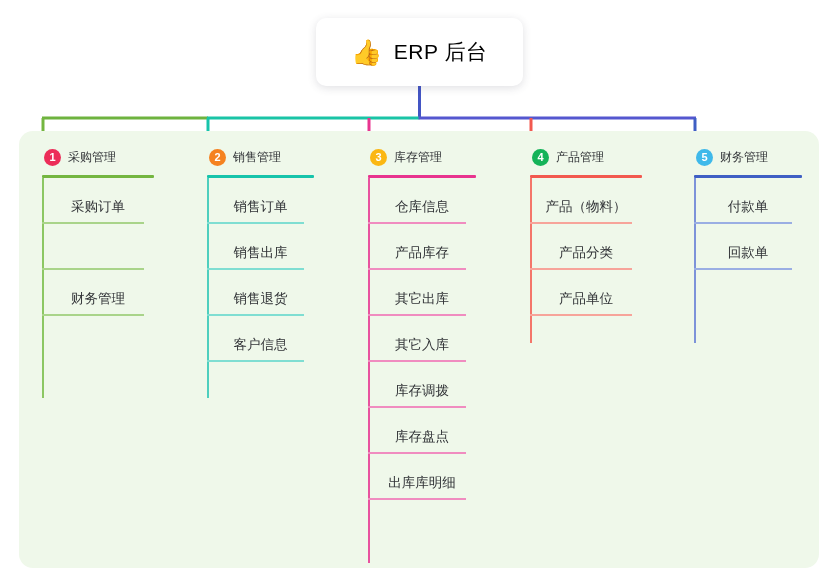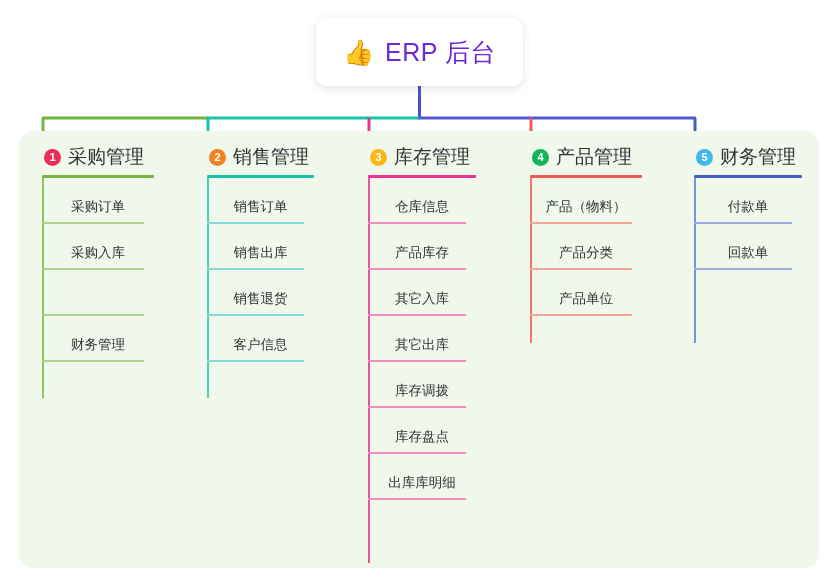--- a/index.html
+++ b/index.html
@@ -37,22 +37,22 @@
   #root-inner {
     display: flex;
     align-items: center;
     gap: 11px;
   }
   #root-emoji {
     font-size: 25px;
     line-height: 1;
   }
   #root-title {
-    font-size: 25px;
-    color: #6d28d9;
+    font-size: 21px;
+    color: #000000;
     letter-spacing: 0.5px;
     white-space: nowrap;
   }
 
   
   #panel {
     position: absolute;
     left: 19px;
     top: 131px;
     width: 800px;
@@ -88,21 +88,21 @@
     height: 17px;
     border-radius: 50%;
     color: #ffffff;
     font-size: 11px;
     line-height: 17px;
     text-align: center;
     font-weight: bold;
     flex: 0 0 auto;
   }
   .col-title {
-    font-size: 19px;
+    font-size: 12px;
     color: #303236;
     white-space: nowrap;
     text-align: center;
   }
   .head-rule {
     height: 3px;
     margin-top: 6px;
     border-radius: 1px;
   }
 
@@ -171,24 +171,20 @@
           <span class="col-title">采购管理</span>
         </div>
         <div class="head-rule" style="background: rgb(116, 182, 64); width: 112px;"></div>
         <div class="items">
           <div class="spine" style="background: rgb(140, 199, 99); height: 220px;"></div>
           <div class="item">
             <div class="item-label">采购订单</div>
             <div class="item-rule" style="background: rgb(169, 212, 138); width: 102px;"></div>
           </div>
           <div class="item">
-            <div class="item-label">采购入库</div>
-            <div class="item-rule" style="background: rgb(169, 212, 138); width: 102px;"></div>
-          </div>
-          <div class="item">
             <div class="item-rule" style="background: rgb(169, 212, 138); width: 102px;"></div>
           </div>
           <div class="item">
             <div class="item-label">财务管理</div>
             <div class="item-rule" style="background: rgb(169, 212, 138); width: 102px;"></div>
           </div>
         </div>
       </div>
       <div class="column" style="left: 207px; width: 107px;">
         <div class="col-head">
@@ -226,25 +222,25 @@
           <div class="spine" style="background: rgb(232, 82, 159); height: 385px;"></div>
           <div class="item">
             <div class="item-label">仓库信息</div>
             <div class="item-rule" style="background: rgb(240, 140, 192); width: 98px;"></div>
           </div>
           <div class="item">
             <div class="item-label">产品库存</div>
             <div class="item-rule" style="background: rgb(240, 140, 192); width: 98px;"></div>
           </div>
           <div class="item">
+            <div class="item-label">其它出库</div>
+            <div class="item-rule" style="background: rgb(240, 140, 192); width: 98px;"></div>
+          </div>
+          <div class="item">
             <div class="item-label">其它入库</div>
-            <div class="item-rule" style="background: rgb(240, 140, 192); width: 98px;"></div>
-          </div>
-          <div class="item">
-            <div class="item-label">其它出库</div>
             <div class="item-rule" style="background: rgb(240, 140, 192); width: 98px;"></div>
           </div>
           <div class="item">
             <div class="item-label">库存调拨</div>
             <div class="item-rule" style="background: rgb(240, 140, 192); width: 98px;"></div>
           </div>
           <div class="item">
             <div class="item-label">库存盘点</div>
             <div class="item-rule" style="background: rgb(240, 140, 192); width: 98px;"></div>
           </div>

